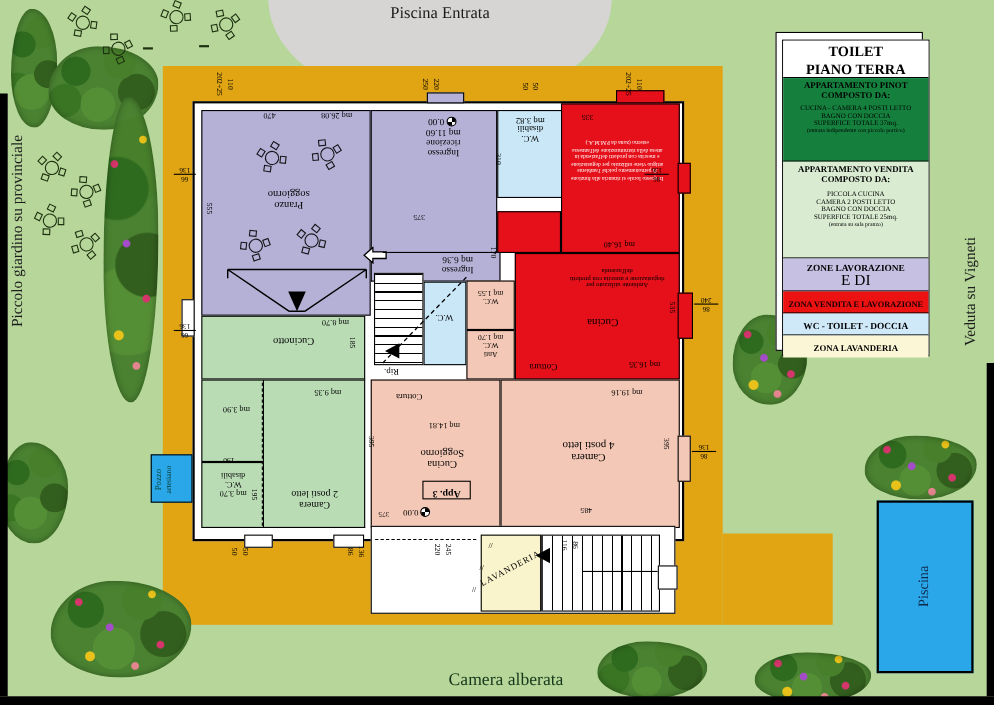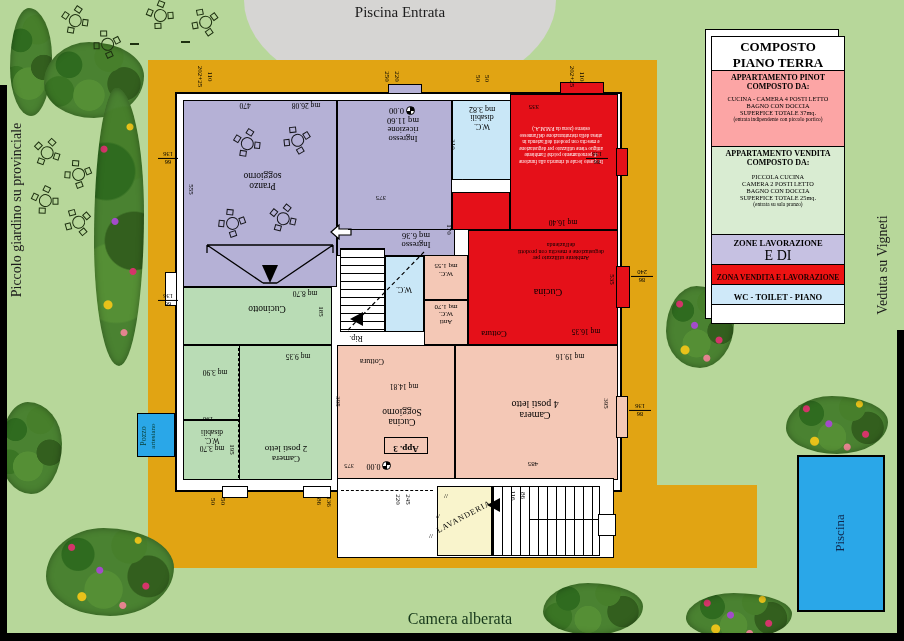--- a/index.html
+++ b/index.html
@@ -368,24 +368,24 @@
   <div class="abs" style="left:801px;top:524px;width:80px;height:18px;transform:rotate(-90deg);text-align:center;font-size:13px;color:#10284e;z-index:6;">Piscina</div>
 
   <div class="lblN" style="left:330px;top:4px;width:140px;font-size:15px;color:#1c1c1c;text-align:center;z-index:8;">Piscina Entrata</div>
   <div class="lblN" style="left:392px;top:610px;width:136px;font-size:16px;color:#16381a;text-align:center;z-index:8;">Camera alberata</div>
   <div class="abs" style="left:-95px;top:199px;width:230px;height:22px;transform:rotate(-90deg);text-align:center;font-size:14px;color:#1c1c1c;z-index:8;">Piccolo giardino su provinciale</div>
   <div class="abs" style="left:809px;top:256px;width:150px;height:18px;transform:rotate(-90deg);text-align:center;font-size:14px;color:#1c1c1c;z-index:8;">Veduta su Vigneti</div>
 
   <div class="abs" style="left:705px;top:29px;width:134px;height:290px;background:#fff;border:1.5px solid #000;box-sizing:border-box;z-index:9;"></div>
   <div class="abs" style="left:711px;top:36px;width:134px;height:288px;background:#fff;border:1.5px solid #000;box-sizing:border-box;z-index:10;">
     <div class="leg-sec" style="height:34px;background:#fff;padding-top:2px;">
-      <div style="font-size:13px;font-weight:bold;">COMPOSTO</div>
+      <div style="font-size:13px;font-weight:bold;">TOILET</div>
       <div style="font-size:13px;font-weight:bold;">PIANO TERRA</div>
     </div>
-    <div class="leg-sec" style="height:76px;background:#fca5a5;padding-top:2px;">
+    <div class="leg-sec" style="height:76px;background:#15803d;padding-top:2px;">
       <div style="font-size:8px;font-weight:bold;">APPARTAMENTO  PINOT</div>
       <div style="font-size:8px;font-weight:bold;">COMPOSTO DA:</div>
       <div style="font-size:6.3px;margin-top:4px;">CUCINA - CAMERA 4 POSTI LETTO</div>
       <div style="font-size:6.3px;">BAGNO CON DOCCIA</div>
       <div style="font-size:6.3px;">SUPERFICE TOTALE 37mq.</div>
       <div style="font-size:5.3px;">(entrata indipendente con piccolo portico)</div>
     </div>
     <div class="leg-sec" style="height:88px;background:#d9ecd2;padding-top:2px;">
       <div style="font-size:8px;font-weight:bold;">APPARTAMENTO  VENDITA</div>
       <div style="font-size:8px;font-weight:bold;">COMPOSTO DA:</div>
@@ -396,21 +396,24 @@
       <div style="font-size:5.3px;">(entrata su sala pranzo)</div>
     </div>
     <div class="leg-sec" style="height:30px;background:#c6c1e2;padding-top:3px;">
       <div style="font-size:8.5px;font-weight:bold;">ZONE LAVORAZIONE</div>
       <div style="font-size:14px;font-weight:normal;">E DI SOMMINISTRAZIONE</div>
     </div>
     <div class="leg-sec" style="height:20px;background:#ed1212;line-height:20px;">
       <span style="font-size:7.6px;font-weight:bold;color:#1a0000;">ZONA VENDITA E LAVORAZIONE</span>
     </div>
     <div class="leg-sec" style="height:20px;background:#cfe9f9;line-height:20px;">
-      <span style="font-size:8.5px;font-weight:bold;">WC - TOILET - PIANO</span>
+      <span style="font-size:8.5px;font-weight:bold;">WC - TOILET - DOCCIA</span>
+    </div>
+    <div class="leg-sec" style="height:20px;background:#fbf7d6;line-height:20px;border-bottom:none;">
+      <span style="font-size:8px;font-weight:bold;">ZONA LAVANDERIA</span>
     </div>
   </div>
 
   <div class="abs" style="left:0;top:85px;width:7px;height:548px;background:#000;z-index:11;"></div>
   <div class="abs" style="left:897px;top:330px;width:7px;height:303px;background:#000;z-index:11;"></div>
   <div class="abs" style="left:0;top:633px;width:904px;height:8px;background:#000;z-index:11;"></div>
 
 </div>
 
 </body></html>

